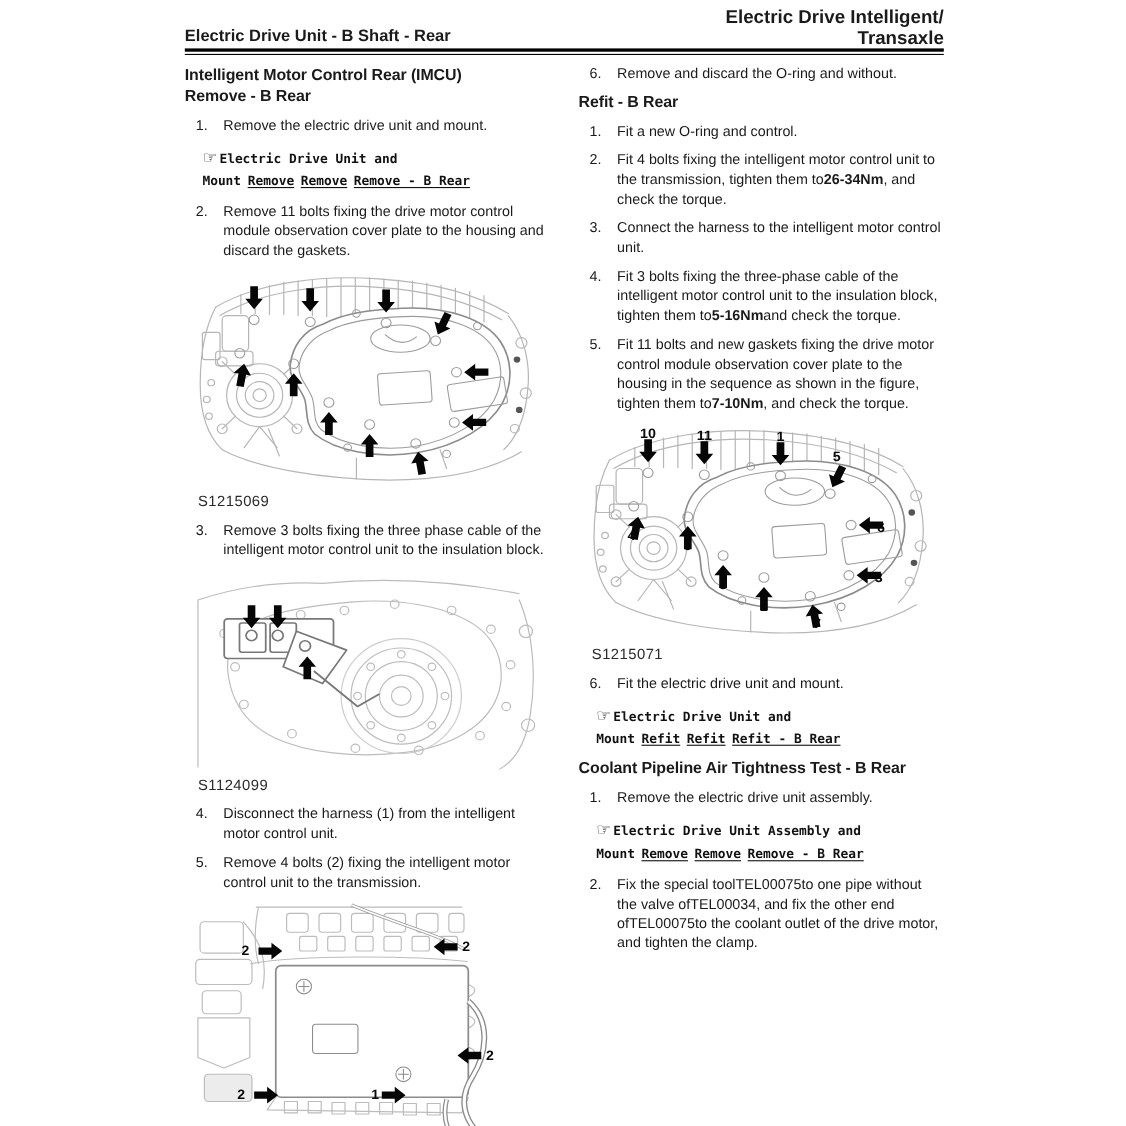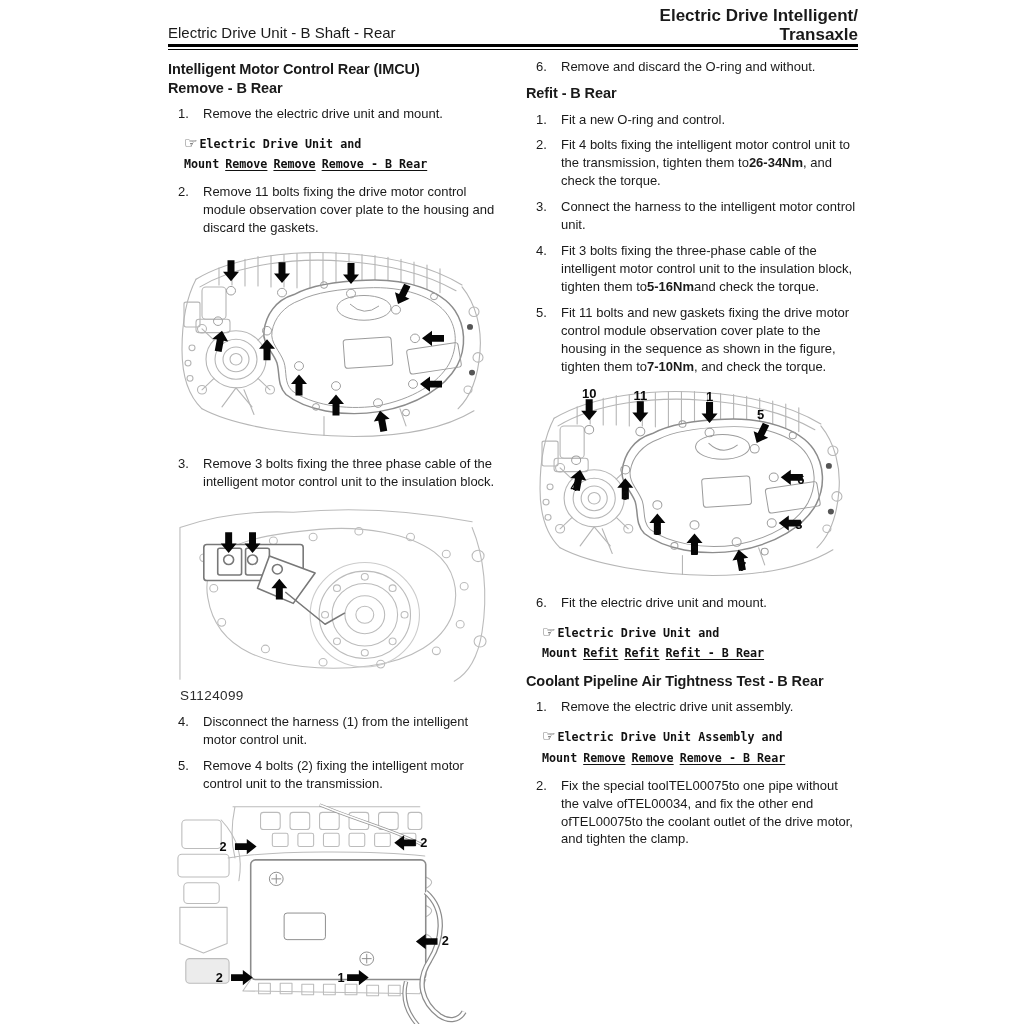--- a/index.html
+++ b/index.html
@@ -1,21 +1,21 @@
 <!DOCTYPE html>
 <html><head>
 <meta charset="utf-8">
 <style>
   *{margin:0;padding:0;box-sizing:border-box}
   html,body{background:#fff}
   body{width:1024px;height:1024px;overflow:hidden;color:#1a1a1a;
        font-family:"Liberation Sans",sans-serif;}
   .page{padding:6px 166px 0 168px;}
   .header{display:flex;justify-content:space-between;align-items:flex-end;}
-  .h-left{font-weight:normal;font-size:15px;padding-bottom:3px;white-space:nowrap;}
+  .h-left{font-weight:bold;font-size:15px;padding-bottom:3px;white-space:nowrap;}
   .h-right{text-align:right;font-weight:bold;font-size:17px;line-height:1.12;white-space:nowrap;}
   .rule{border-top:3px solid #000;border-bottom:1px solid #000;height:6px;margin:0 0 8px 0;}
   .cols{display:flex;gap:26px;}
   .col{flex:1;min-width:0;}
   .sec-heading{font-weight:bold;font-size:14.5px;line-height:1.28;margin:2px 0 8px 0;letter-spacing:-0.1px;}
   .step{display:flex;margin:0 0 8px 10px;font-size:13px;line-height:1.38;}
   .step .num{width:25px;flex:none;}
   .step .txt{flex:1;}
   .trq{font-weight:bold;}
   .callout{font-family:"DejaVu Sans Mono",monospace;font-weight:bold;font-size:11.7px;
@@ -136,20 +136,21 @@
             <use href="#arrow-sym" transform="translate(224,62) rotate(25)"></use>
             <use href="#arrow-sym" transform="translate(248,98) rotate(90)"></use>
             <use href="#arrow-sym" transform="translate(246,146) rotate(90)"></use>
             <use href="#arrow-sym" transform="translate(206,174) rotate(170)"></use>
             <use href="#arrow-sym" transform="translate(162,157) rotate(180)"></use>
             <use href="#arrow-sym" transform="translate(125,136) rotate(180)"></use>
             <use href="#arrow-sym" transform="translate(93,99) rotate(180)"></use>
             <use href="#arrow-sym" transform="translate(48,90) rotate(190)"></use>
           </g>
         </svg>
+        <figcaption class="fig-label">S1215069</figcaption>
       </figure>
 
       <div class="step">
         <span class="num">3.</span>
         <span class="txt">Remove 3 bolts fixing the three phase cable of the intelligent motor control unit to the insulation block.</span>
       </div>
 
       <figure class="figure">
         <svg width="318" height="186" viewBox="0 0 320 196" preserveAspectRatio="none">
           <g fill="none" stroke="#bcbcbc" stroke-width="1.1" stroke-linecap="round" stroke-linejoin="round">
@@ -338,20 +339,21 @@
             <text class="seq-num" x="228" y="32">5</text>
             <text class="seq-num" x="268" y="100">6</text>
             <text class="seq-num" x="266" y="148">3</text>
             <text class="seq-num" x="210" y="192">7</text>
             <text class="seq-num" x="162" y="175">2</text>
             <text class="seq-num" x="125" y="154">8</text>
             <text class="seq-num" x="93" y="117">9</text>
             <text class="seq-num" x="42" y="108">4</text>
           </g>
         </svg>
+        <figcaption class="fig-label">S1215071</figcaption>
       </figure>
 
       <div class="step">
         <span class="num">6.</span>
         <span class="txt">Fit the electric drive unit and mount.</span>
       </div>
 
       <div class="callout">
         <span class="hand">☞</span><span class="t">Electric Drive Unit and Mount</span><span class="ref">Refit</span><span class="ref">Refit</span><span class="ref">Refit - B Rear</span>
       </div>

